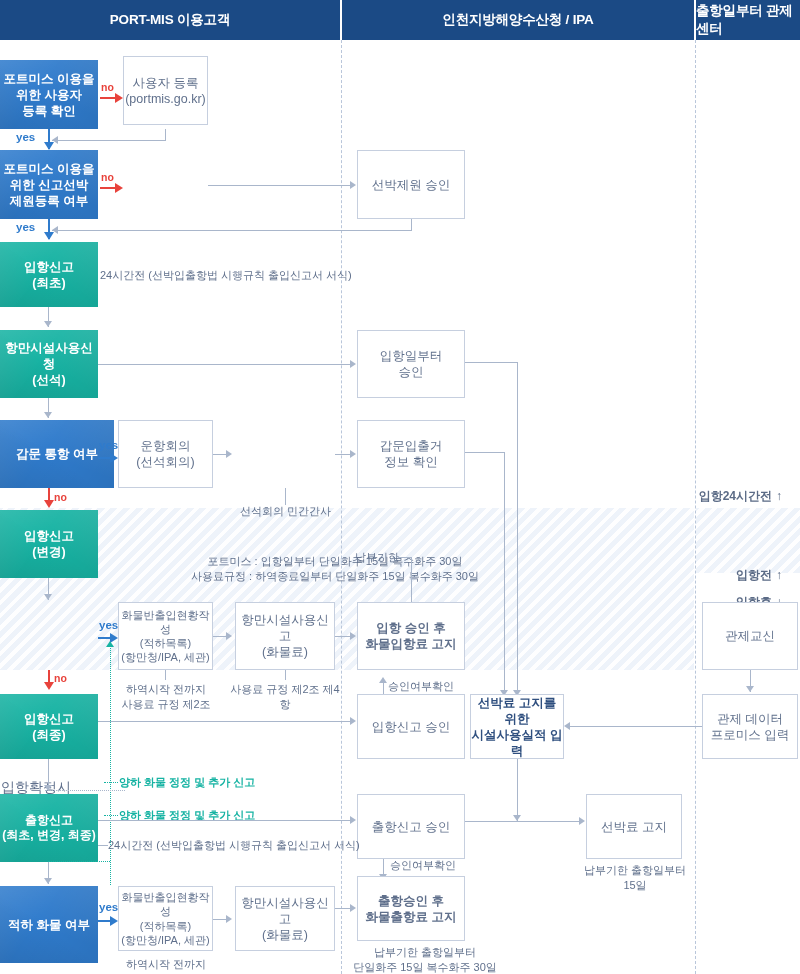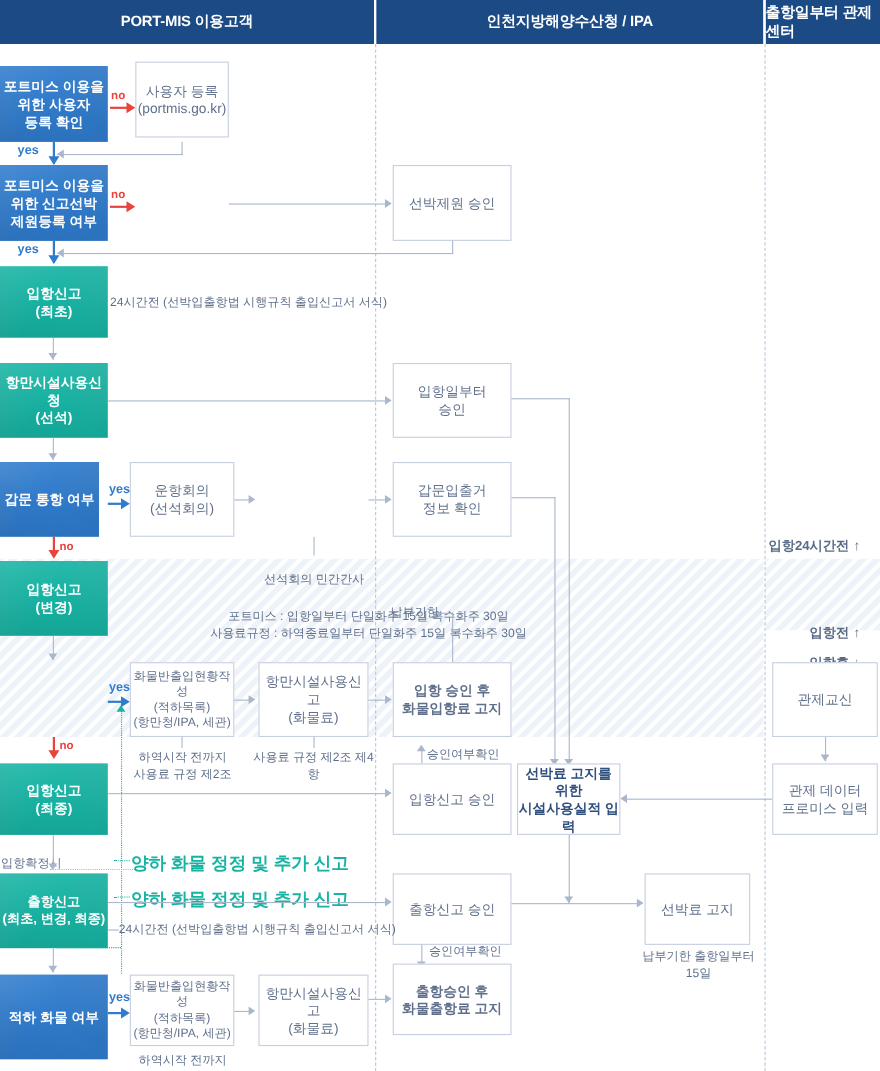--- a/index.html
+++ b/index.html
@@ -104,21 +104,21 @@
   .ah.teal.u { border-bottom-color:#17b3a3; }
   .ah.big.r { border-left-width:8px; border-top-width:5px; border-bottom-width:5px; }
   .ah.big.d { border-top-width:8px; border-left-width:5px; border-right-width:5px; }
 
   
   .lbl {
     position:absolute; font-size:11px; color:#60708c; white-space:pre-line; line-height:1.35;
   }
   .lbl.red { color:#e8433c; font-weight:bold; font-size:10.5px; }
   .lbl.blue { color:#2f7bcc; font-weight:bold; font-size:11.5px; }
-  .lbl.teal { color:#17b3a3; font-weight:bold; font-size:16px; }
+  .lbl.teal { color:#17b3a3; font-weight:bold; font-size:11px; }
   .lbl.c { text-align:center; }
   .lbl.r { text-align:right; }
   .lbl.gray-bold { color:#5b6b86; font-weight:bold; }
 </style>
 </head>
 <body>
 
 <div id="stage">
 
   <div class="hatch" style="left:0; top:508px; width:694px; height:162px;"></div>
@@ -201,21 +201,21 @@
   <div class="ln h" style="left:98px; top:364px; width:253px;"></div>
   <div class="ah r" style="left:350px; top:360px;"></div>
 
   <div class="ln h" style="left:465px; top:362px; width:53px;"></div>
   <div class="ln v" style="left:517px; top:362px; height:334px;"></div>
   <div class="ah d" style="left:513px; top:690px;"></div>
 
   <div class="ln v" style="left:48px; top:398px; height:20px;"></div>
   <div class="ah d" style="left:44px; top:412px;"></div>
 
-  <div class="node blue" style="left:0; top:420px; width:90px; height:68px;">
+  <div class="node blue" style="left:0; top:420px; width:114px; height:68px;">
     <span>갑문 통항 여부</span>
   </div>
   <div class="node plain" style="left:118px; top:420px; width:95px; height:68px;">
     <span>운항회의
 (선석회의)</span>
   </div>
   <div class="node plain" style="left:357px; top:420px; width:108px; height:68px;">
     <span>갑문입출거
 정보 확인</span>
   </div>
@@ -223,21 +223,21 @@
   <div class="ln h blue thick" style="left:98px; top:457px; width:13px;"></div>
   <div class="ah blue r big" style="left:110px; top:453px;"></div>
   <div class="lbl blue" style="left:99px; top:438px;">yes</div>
 
   <div class="ln h" style="left:213px; top:454px; width:14px;"></div>
   <div class="ah r" style="left:226px; top:450px;"></div>
   <div class="ln h" style="left:335px; top:454px; width:16px;"></div>
   <div class="ah r" style="left:350px; top:450px;"></div>
 
   <div class="ln v" style="left:285px; top:488px; height:17px;"></div>
-  <div class="lbl" style="left:240px; top:520px;">선석회의 민간간사</div>
+  <div class="lbl" style="left:240px; top:504px;">선석회의 민간간사</div>
 
   <div class="ln h" style="left:465px; top:452px; width:40px;"></div>
   <div class="ln v" style="left:504px; top:452px; height:244px;"></div>
   <div class="ah d" style="left:500px; top:690px;"></div>
 
   <div class="ln v red thick" style="left:48px; top:488px; height:18px;"></div>
   <div class="ah red d big" style="left:44px; top:500px;"></div>
   <div class="lbl red" style="left:54px; top:490px;">no</div>
 
   <div class="lbl gray-bold r" style="left:690px; top:472px; width:92px; font-size:12px;">
@@ -325,21 +325,21 @@
     <span>관제 데이터
 프로미스 입력</span>
   </div>
 
   <div class="ln h" style="left:98px; top:721px; width:253px;"></div>
   <div class="ah r" style="left:350px; top:717px;"></div>
 
   <div class="ln h" style="left:570px; top:726px; width:132px;"></div>
   <div class="ah l" style="left:564px; top:722px;"></div>
 
-  <div class="lbl" style="left:1px; top:778px; font-size:11px;">입항확정시</div>
+  <div class="lbl" style="left:1px; top:778px; font-size:14px;">입항확정시</div>
   <div class="dln gray h" style="left:45px; top:790px; width:80px;"></div>
   <div class="ln v" style="left:48px; top:759px; height:30px;"></div>
   <div class="ah d" style="left:44px; top:785px;"></div>
 
   <div class="dln h" style="left:104px; top:782px; width:14px;"></div>
   <div class="lbl teal" style="left:119px; top:775px;">양하 화물 정정 및 추가 신고</div>
   <div class="dln h" style="left:104px; top:815px; width:14px;"></div>
   <div class="lbl teal" style="left:119px; top:808px;">양하 화물 정정 및 추가 신고</div>
 
   <div class="node teal" style="left:0; top:794px; width:98px; height:68px; font-size:12px;">
@@ -393,14 +393,16 @@
   <div class="ln h blue thick" style="left:98px; top:920px; width:13px;"></div>
   <div class="ah blue r big" style="left:110px; top:916px;"></div>
   <div class="lbl blue" style="left:99px; top:900px;">yes</div>
 
   <div class="ln h" style="left:213px; top:919px; width:14px;"></div>
   <div class="ah r" style="left:226px; top:915px;"></div>
   <div class="ln h" style="left:335px; top:908px; width:16px;"></div>
   <div class="ah r" style="left:350px; top:904px;"></div>
 
   <div class="lbl c" style="left:120px; top:957px; width:92px;">하역시작 전까지</div>
+  <div class="lbl c" style="left:340px; top:945px; width:170px;">납부기한 출항일부터
+단일화주 15일 복수화주 30일</div>
 
 </div>
 
 </body></html>

